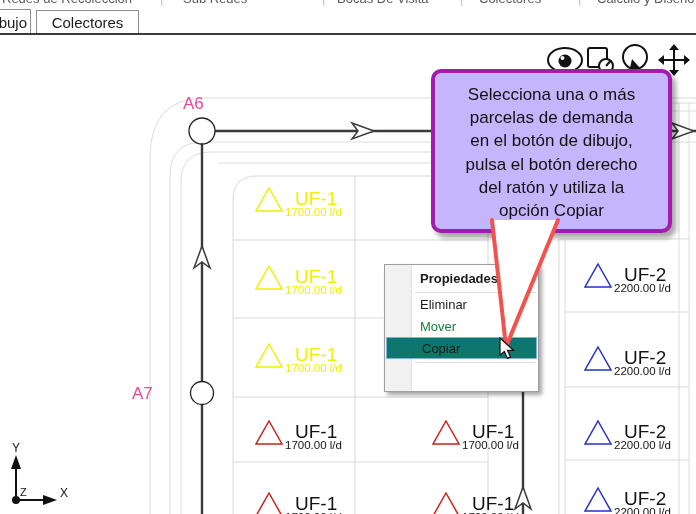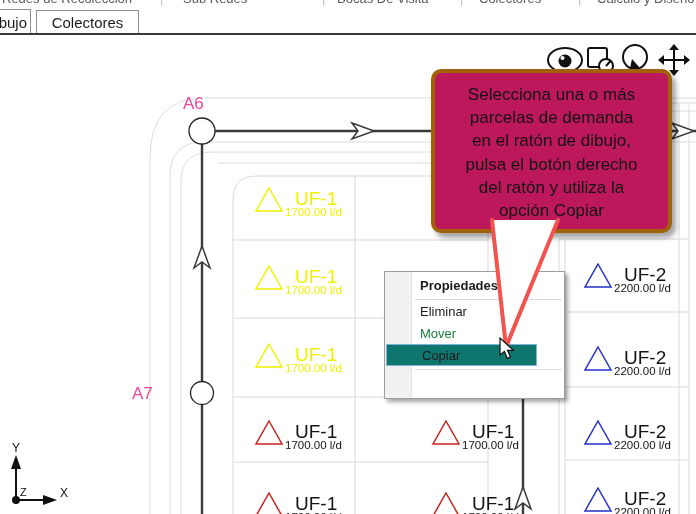--- a/index.html
+++ b/index.html
@@ -25,33 +25,33 @@
 
   
   .parcel{position:absolute;width:130px;height:40px;}
   .p-name{position:absolute;left:41px;top:2px;font-size:19px;color:#141414;white-space:nowrap;}
   .p-flow{position:absolute;left:31px;top:20px;font-size:11.5px;color:#141414;white-space:nowrap;text-align:right;}
   .pc-yellow{color:#f0f000;} .pc-yellow .p-name,.pc-yellow .p-flow{color:#f0f000;}
   .pc-red{color:#c8241c;}
   .pc-blue{color:#2430c8;}
 
   
-  .ctxmenu{position:absolute;left:384px;top:264px;width:181px;height:128px;background:#fff;
-           border:1px solid #9e9e9e;box-shadow:3px 3px 4px rgba(0,0,0,.35);z-index:20;box-sizing:border-box;margin-top:7px;}
+  .ctxmenu{position:absolute;left:384px;top:264px;width:155px;height:128px;background:#fff;
+           border:1px solid #9e9e9e;box-shadow:3px 3px 4px rgba(0,0,0,.35);z-index:20;box-sizing:border-box;}
   .ctx-gutter{position:absolute;left:0;top:0;width:26px;height:100%;background:#f1f1f1;border-right:1px solid #e2e2e2;}
   .ctx-item{position:absolute;left:0;width:100%;height:22px;font-size:13px;color:#1b1b1b;line-height:22px;}
   .ctx-item .lbl{position:absolute;left:35px;}
   .ctx-sep{position:absolute;left:30px;right:2px;height:1px;background:#dcdcdc;}
   .ctx-bold{font-weight:bold;}
   .ctx-disabled{color:#15803d;}
   .ctx-highlight{left:1px;width:151px;background:#0f766e;border:1px solid #7fb2d9;box-sizing:border-box;}
 
   
-  .callout{position:absolute;left:431px;top:69px;width:233px;height:156px;background:#be185d;
-           border:4px solid #a16207;border-radius:10px;z-index:30;
+  .callout{position:absolute;left:431px;top:69px;width:233px;height:156px;background:#c4b5fd;
+           border:4px solid #a21caf;border-radius:10px;z-index:30;
            box-shadow:4px 5px 5px rgba(0,0,0,.35);}
   .callout-text{position:absolute;left:0;top:10px;width:100%;text-align:center;
                 font-size:17px;line-height:23.2px;color:#111;}
   .tail{position:absolute;left:470px;top:200px;z-index:31;}
   .cursor{position:absolute;left:499px;top:337px;z-index:40;}
 
   
   .toolicon{position:absolute;z-index:5;}
 </style>
 </head>
@@ -255,21 +255,21 @@
     <div class="ctx-item ctx-highlight" style="top:72px">
       <span class="lbl">Copiar</span>
     </div>
     <div class="ctx-sep" style="top:97px"></div>
   </div>
 
   <div class="callout">
     <div class="callout-text">
       <div>Selecciona una o más</div>
       <div>parcelas de demanda</div>
-      <div>en el ratón de dibujo,</div>
+      <div>en el botón de dibujo,</div>
       <div>pulsa el botón derecho</div>
       <div>del ratón y utiliza la</div>
       <div>opción Copiar</div>
     </div>
   </div>
   <svg class="tail" width="110" height="160">
     <polygon points="22,20 88,20 36,147" fill="#fff"></polygon>
     <line x1="22" y1="20" x2="36" y2="147" stroke="#f2534e" stroke-width="4" stroke-linecap="round"></line>
     <line x1="88" y1="20" x2="36" y2="147" stroke="#f2534e" stroke-width="4" stroke-linecap="round"></line>
   </svg>

